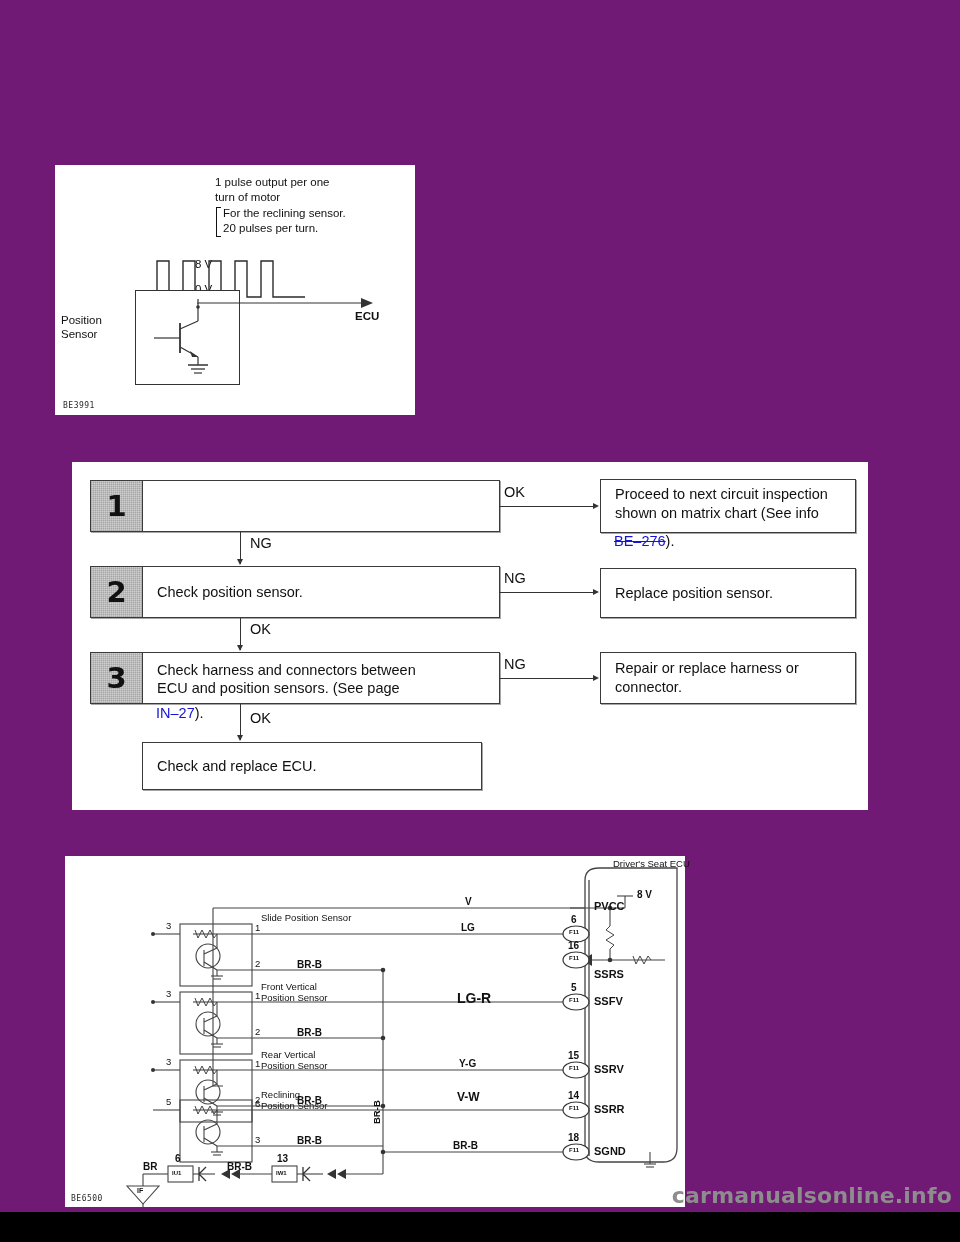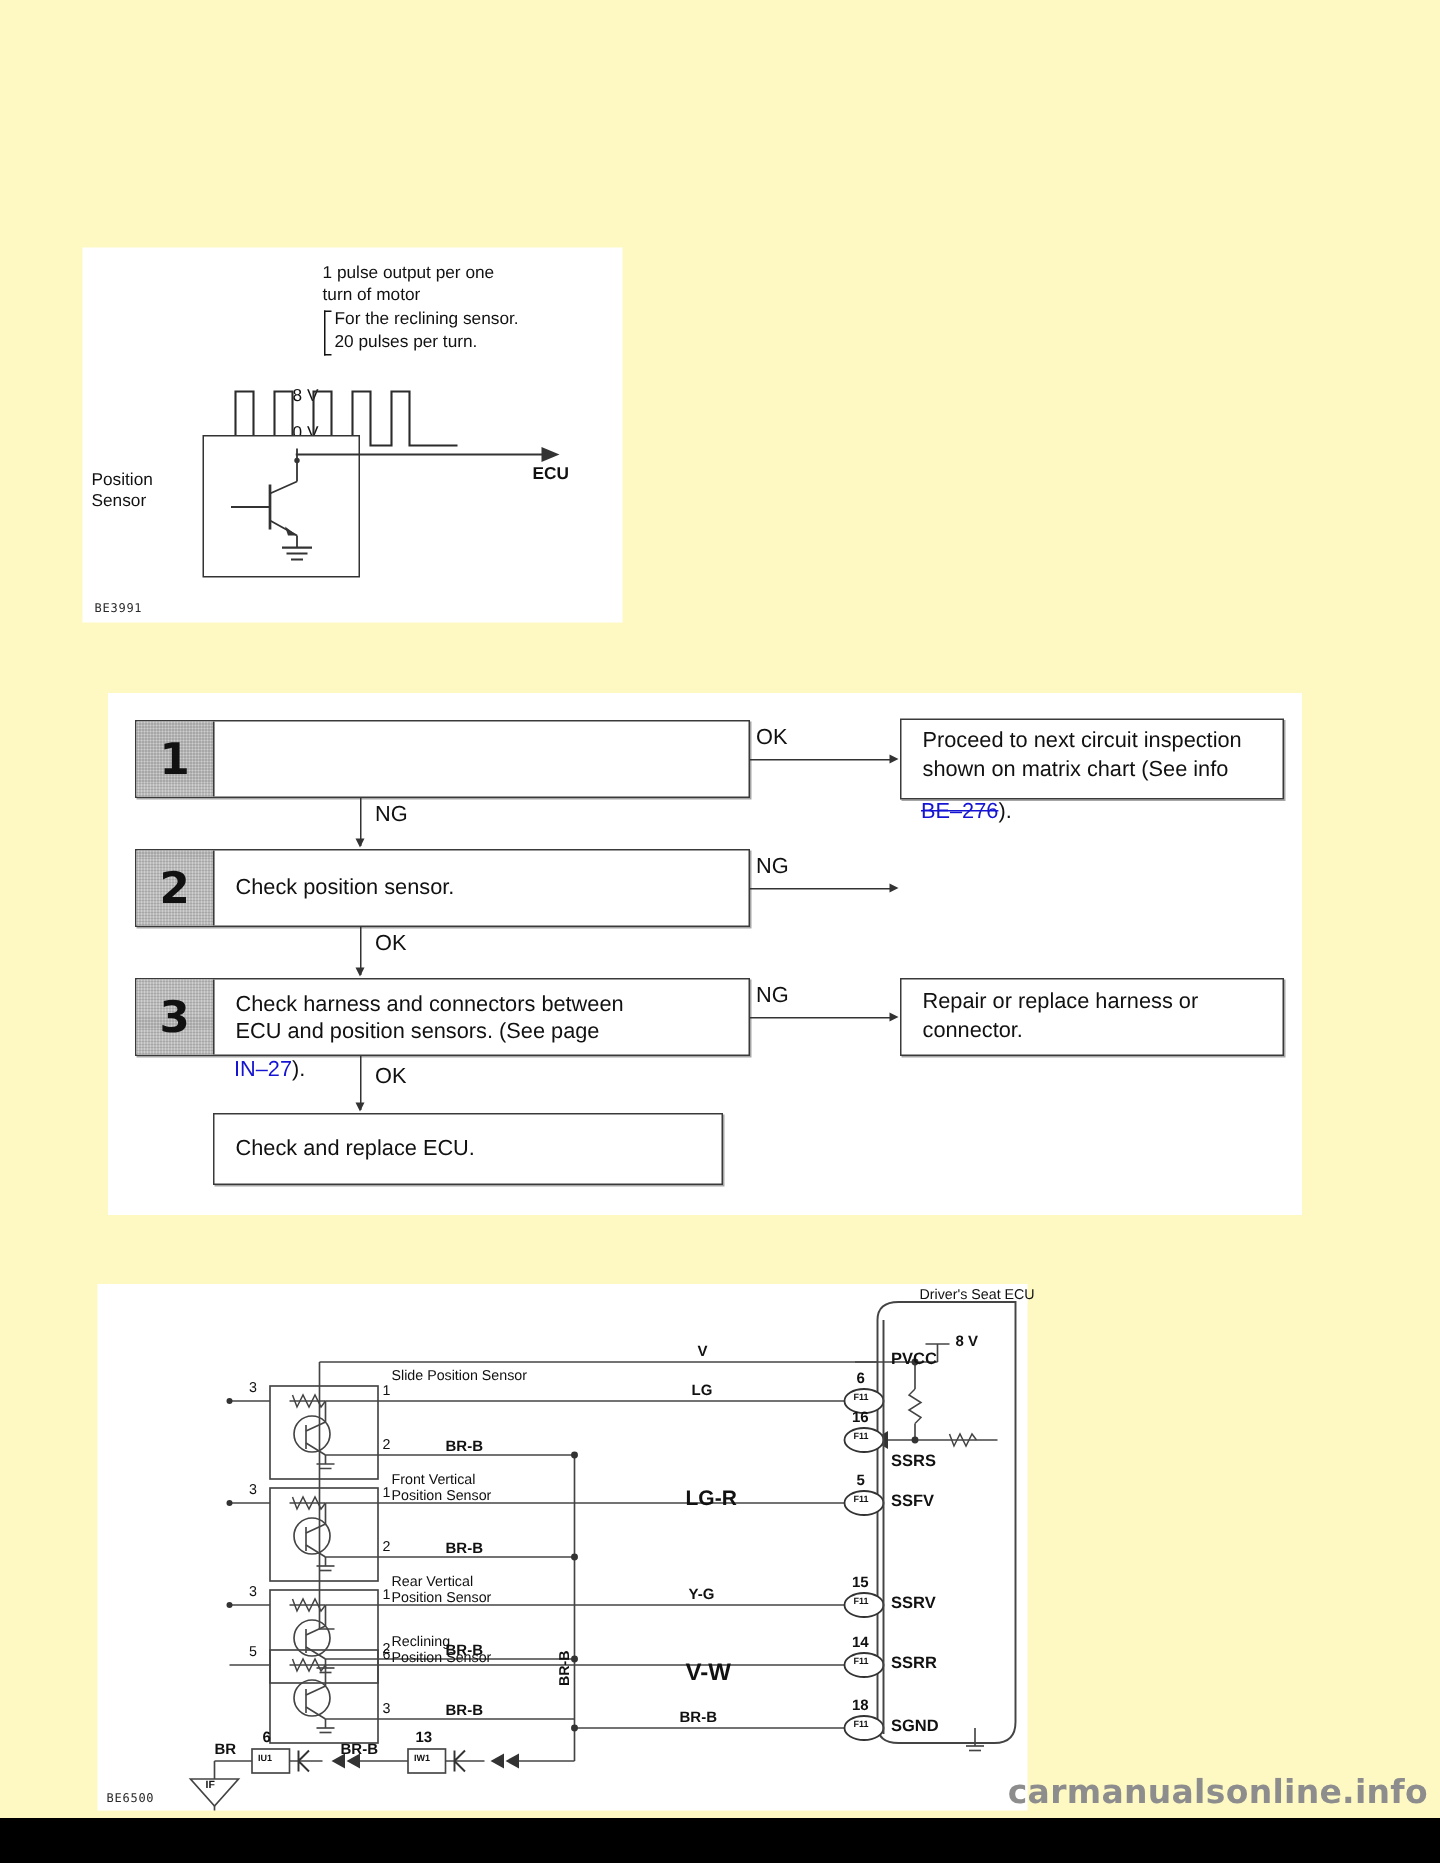--- a/index.html
+++ b/index.html
@@ -6,21 +6,21 @@
   html, body {
     margin: 0; padding: 0;
     background: #000;
     width: 960px; height: 1242px;
     font-family: "Liberation Sans", sans-serif;
     overflow: hidden;
   }
   #page {
     position: relative;
     width: 960px; height: 1212px;
-    background: #fef9c3;
+    background: #701a75;
   }
 
   
   #fig-top {
     position: absolute;
     left: 55px; top: 165px;
     width: 360px; height: 250px;
     background: #ffffff;
   }
   .fig-code {
@@ -298,20 +298,23 @@
       <div class="step-num">2</div>
       <div class="step-text">Check position sensor.</div>
     </div>
     <div class="hline" style="left:428px; top:130px; width:95px;"></div>
     <div class="arrow-right" style="left:521px; top:126.5px;"></div>
     <div class="edge-label" style="left:432px; top:108px;">NG</div>
     <div class="vline" style="left:168px; top:156px; height:32px;"></div>
     <div class="arrow-down" style="left:164.5px; top:183px;"></div>
     <div class="edge-label" style="left:178px; top:159px;">OK</div>
 
+    <div class="plain-box" style="left:528px; top:106px; width:256px; height:50px;">
+      <span>Replace position sensor.</span>
+    </div>
 
     <div class="step" style="left:18px; top:190px; width:410px; height:52px;">
       <div class="step-num">3</div>
       <div class="step-text multiline" style="flex-direction:column;">
         <span>Check harness and connectors between</span>
         <span>ECU and position sensors.  (See page</span>
       </div>
     </div>
     <div class="overflow-link" style="left:84px; top:243px;">
       <span class="lnk">IN–27</span><span>).</span>
@@ -517,21 +520,21 @@
 
     <div style="position:absolute;left:232px;top:103px;font-size:10px;font-weight:700;color:#111;">BR-B</div>
     <div style="position:absolute;left:232px;top:171px;font-size:10px;font-weight:700;color:#111;">BR-B</div>
     <div style="position:absolute;left:232px;top:239px;font-size:10px;font-weight:700;color:#111;">BR-B</div>
     <div style="position:absolute;left:232px;top:279px;font-size:10px;font-weight:700;color:#111;">BR-B</div>
 
     <div style="position:absolute;left:400px;top:40px;font-size:10px;font-weight:700;color:#111;">V</div>
     <div style="position:absolute;left:396px;top:66px;font-size:10px;font-weight:700;color:#111;">LG</div>
     <div style="position:absolute;left:392px;top:134px;font-size:14px;font-weight:700;color:#111;">LG-R</div>
     <div style="position:absolute;left:394px;top:202px;font-size:10px;font-weight:700;color:#111;">Y-G</div>
-    <div style="position:absolute;left:392px;top:251px;font-size:16px;font-weight:700;color:#111;">V-W</div>
+    <div style="position:absolute;left:392px;top:234px;font-size:12px;font-weight:700;color:#111;">V-W</div>
     <div style="position:absolute;left:388px;top:284px;font-size:10px;font-weight:700;color:#111;">BR-B</div>
 
     <div style="position:absolute;left:506px;top:58px;font-size:10px;font-weight:700;color:#111;">6</div>
     <div style="position:absolute;left:503px;top:84px;font-size:10px;font-weight:700;color:#111;">16</div>
     <div style="position:absolute;left:506px;top:126px;font-size:10px;font-weight:700;color:#111;">5</div>
     <div style="position:absolute;left:503px;top:194px;font-size:10px;font-weight:700;color:#111;">15</div>
     <div style="position:absolute;left:503px;top:234px;font-size:10px;font-weight:700;color:#111;">14</div>
     <div style="position:absolute;left:503px;top:276px;font-size:10px;font-weight:700;color:#111;">18</div>
 
     <div style="position:absolute;left:504px;top:73px;font-size:6px;font-weight:700;color:#111;">F11</div>

